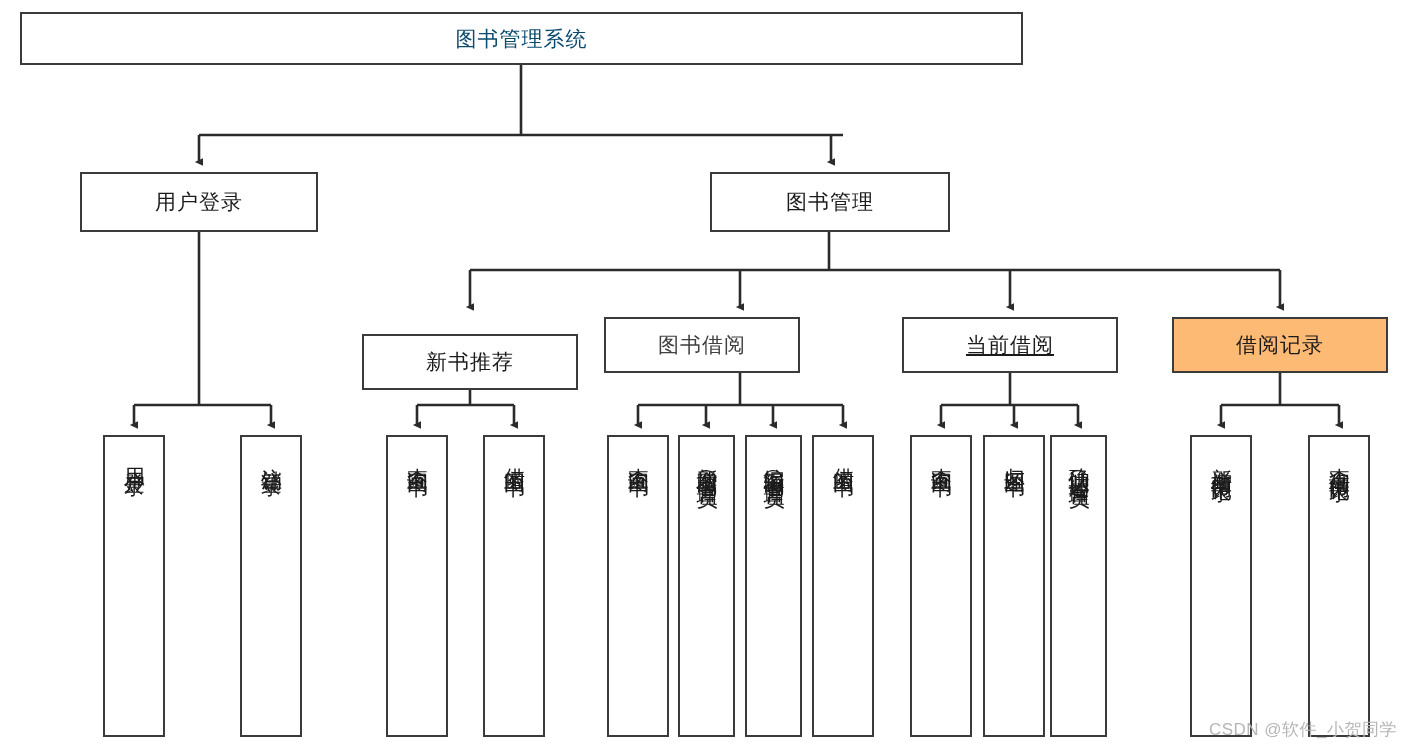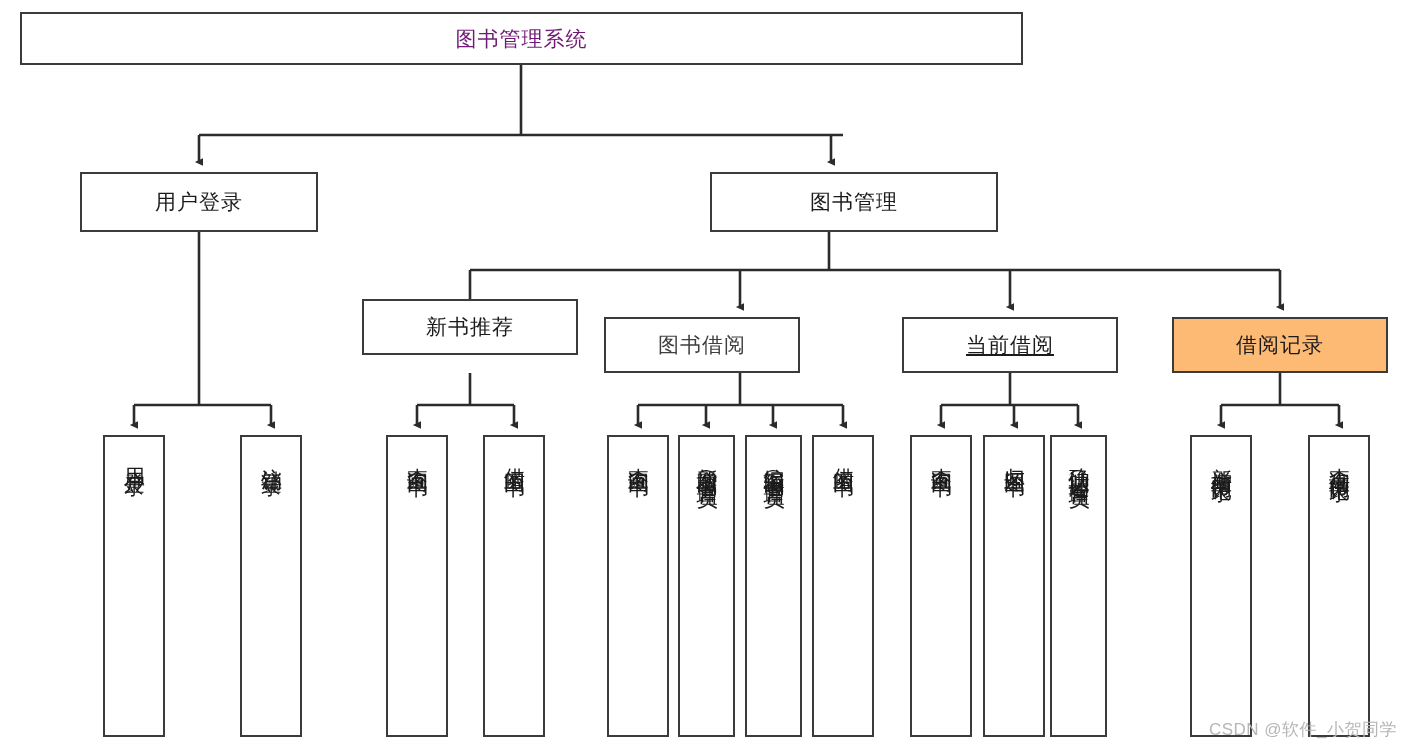--- a/index.html
+++ b/index.html
@@ -105,32 +105,32 @@
       <path d="M1014,405 L1014,425" marker-end="url(#arrowhead)"></path>
       <path d="M1078,405 L1078,425" marker-end="url(#arrowhead)"></path>
 
       <path d="M1280,373 L1280,405"></path>
       <path d="M1221,405 L1339,405"></path>
       <path d="M1221,405 L1221,425" marker-end="url(#arrowhead)"></path>
       <path d="M1339,405 L1339,425" marker-end="url(#arrowhead)"></path>
     </g>
   </svg>
 
-  <div class="node h-node" id="node-root" style="left: 20px; top: 12px; width: 1003px; height: 53px; border-color: rgb(59, 59, 59); color: #701a75; background: rgb(255, 255, 255);">
+  <div class="node h-node" id="node-root" style="left: 20px; top: 12px; width: 1003px; height: 53px; border-color: rgb(59, 59, 59); color: #0c4a6e; background: rgb(255, 255, 255);">
     <span class="htext">图书管理系统</span>
   </div>
 
   <div class="node h-node" id="node-l2-0" style="left: 80px; top: 172px; width: 238px; height: 60px; border-color: rgb(59, 59, 59); color: rgb(27, 27, 27); background: rgb(255, 255, 255);">
     <span class="htext">用户登录</span>
   </div>
-  <div class="node h-node" id="node-l2-1" style="left: 710px; top: 172px; width: 288px; height: 60px; border-color: rgb(59, 59, 59); color: rgb(27, 27, 27); background: rgb(255, 255, 255);">
+  <div class="node h-node" id="node-l2-1" style="left: 710px; top: 172px; width: 240px; height: 60px; border-color: rgb(59, 59, 59); color: rgb(27, 27, 27); background: rgb(255, 255, 255);">
     <span class="htext">图书管理</span>
   </div>
 
-  <div class="node h-node" id="node-l3-0" style="left: 362px; top: 299px; width: 216px; height: 56px; border-color: rgb(59, 59, 59); color: rgb(27, 27, 27); background: rgb(255, 255, 255);">
+  <div class="node h-node" id="node-l3-0" style="left: 362px; top: 334px; width: 216px; height: 56px; border-color: rgb(59, 59, 59); color: rgb(27, 27, 27); background: rgb(255, 255, 255);">
     <span class="htext">新书推荐</span>
   </div>
   <div class="node h-node" id="node-l3-1" style="left: 604px; top: 317px; width: 196px; height: 56px; border-color: rgb(59, 59, 59); color: #404040; background: rgb(255, 255, 255);">
     <span class="htext">图书借阅</span>
   </div>
   <div class="node h-node" id="node-l3-2" style="left: 902px; top: 317px; width: 216px; height: 56px; border-color: rgb(59, 59, 59); color: rgb(27, 27, 27); background: rgb(255, 255, 255); text-decoration: underline;">
     <span class="htext">当前借阅</span>
   </div>
   <div class="node h-node" id="node-l3-3" style="left: 1172px; top: 317px; width: 216px; height: 56px; border-color: rgb(59, 59, 59); color: rgb(27, 27, 27); background: #fdba74;">
     <span class="htext">借阅记录</span>

